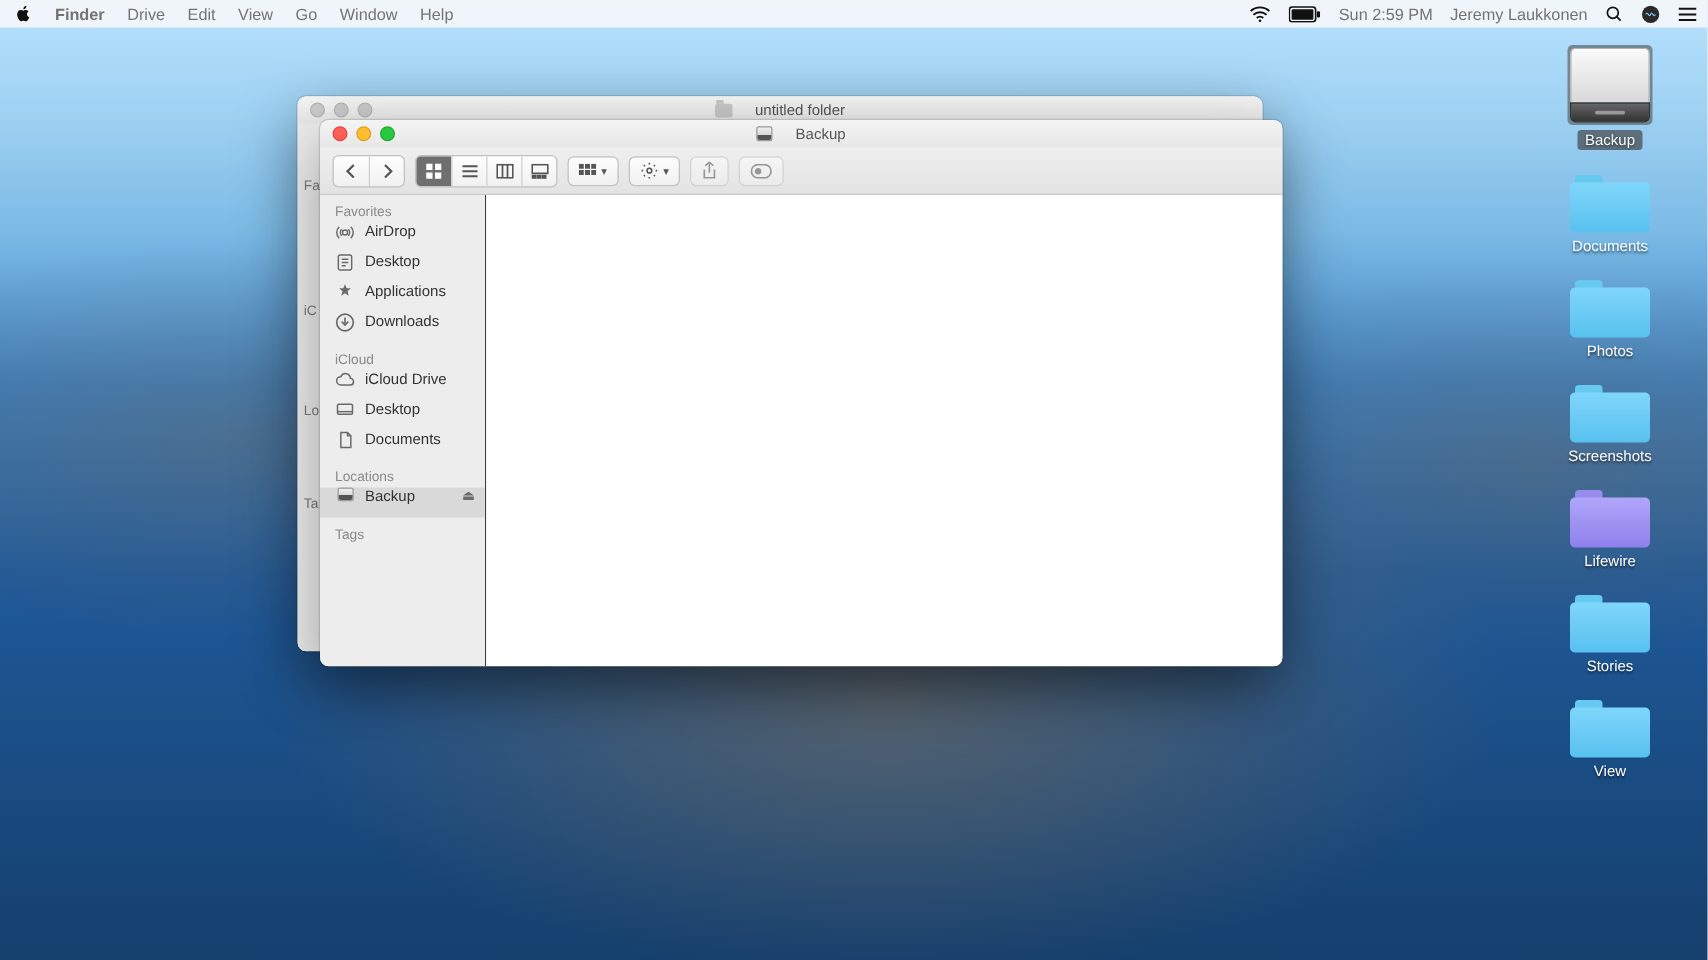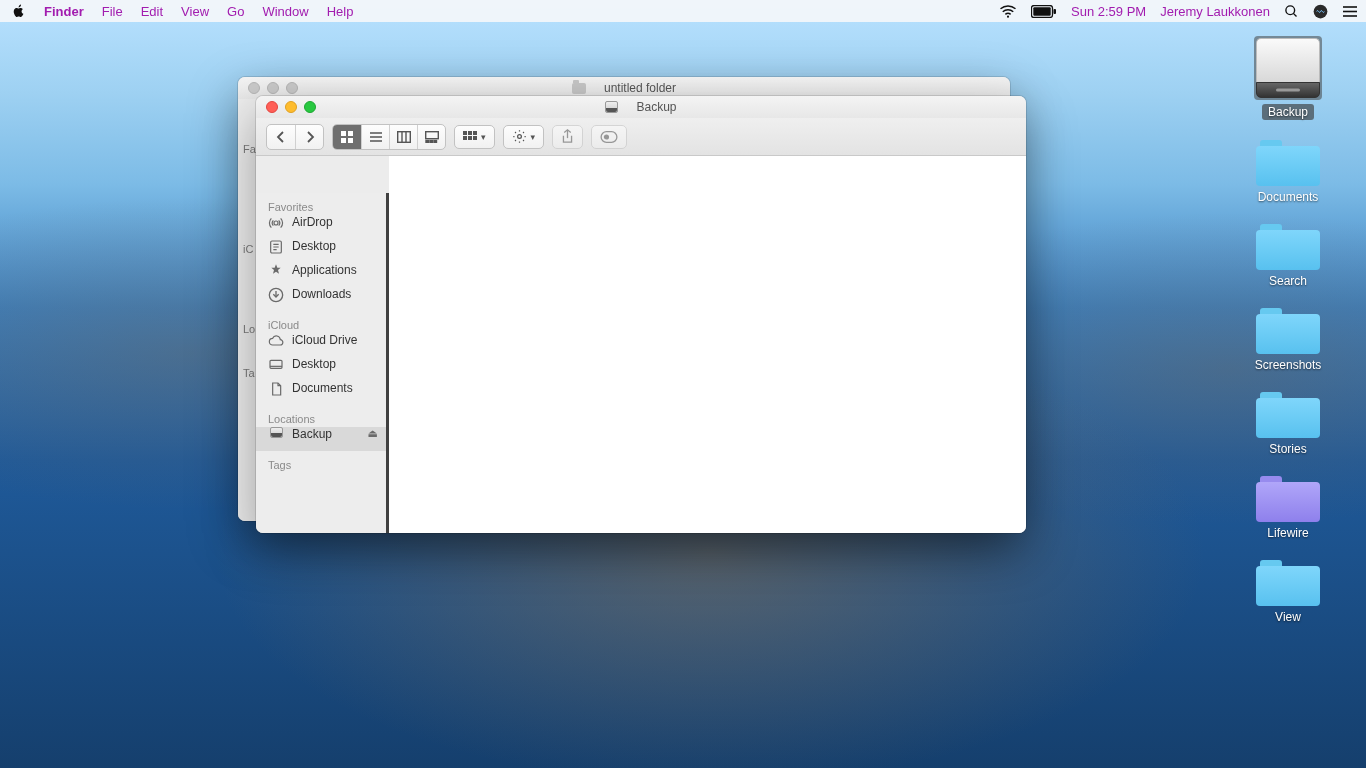--- a/index.html
+++ b/index.html
@@ -13,21 +13,21 @@
     radial-gradient(ellipse 700px 260px at 14% 46%, rgba(120,100,78,0.35) 0%, rgba(0,0,0,0) 60%),
     radial-gradient(ellipse 700px 260px at 90% 48%, rgba(120,100,78,0.35) 0%, rgba(0,0,0,0) 60%),
     linear-gradient(to bottom, #b9e2ff 0%, #9ed1f2 12%, #7cbbe6 24%, #3a7fc0 40%, #1f5a9a 60%, #153f6d 100%);
 }
 
 
 #menubar {
   position: absolute; top:0; left:0; right:0; height:22px;
   background: rgba(242,246,250,0.95);
   display:flex; align-items:center;
-  font-size:13px; color:#a21caf;
+  font-size:13px; color:#737373;
   padding: 0 8px 0 12px;
   z-index: 100;
 }
 #menubar .left { display:flex; align-items:center; gap:18px; }
 #menubar .left .title { font-weight:600; }
 #menubar .right { margin-left:auto; display:flex; align-items:center; gap:14px; }
 .menubar-icon { display:inline-flex; align-items:center; }
 
 
 .desktop-icons { position:absolute; top:36px; right:18px; width:120px; display:flex; flex-direction:column; gap:20px; align-items:center; }
@@ -72,21 +72,21 @@
 .seg button { border:none; background:transparent; width:28px; height:24px; display:flex; align-items:center; justify-content:center; color:#555; cursor:default; }
 .seg button + button { border-left:1px solid #d0d0d0; }
 .seg button.active { background:#6f6f6f; color:#fff; }
 .btn { border:1px solid #c2c2c2; border-radius:5px; height:24px; padding:0 8px; background:linear-gradient(#fdfdfd,#f1f1f1); display:flex; align-items:center; gap:4px; color:#555; cursor:default;}
 .btn.disabled { opacity:.55; }
 .chev { font-size:9px; }
 .search { flex:1; max-width:290px; margin-left:auto; height:24px; border:1px solid #c8c8c8; border-radius:5px; background:#fff; display:flex; align-items:center; padding:0 8px; gap:6px; color:#9a9a9a; }
 .search input { border:none; outline:none; flex:1; font-size:12px; background:transparent; }
 
 #win-front .body { position:absolute; top:60px; left:0; right:0; bottom:0; display:flex; }
-.sidebar { width:133px; background:#ededed; border-right:3px solid #404040; font-size:12px; overflow:hidden;margin-top:37px; }
+.sidebar { width:133px; background:#ededed; border-right:1px solid #404040; font-size:12px; overflow:hidden; }
 .sidebar .section { padding:8px 0 2px 12px; color:#8a8a8a; font-size:11px; font-weight:500; }
 .sidebar .row { height:24px; display:flex; align-items:flex-start; gap:8px; padding:0 8px 0 12px; color:#333; cursor:default;}
 .sidebar .row.selected { background:#d9d9d9; }
 .sidebar .row .eject { margin-left:auto; font-size:11px; color:#6a6a6a; }
 .tagdot { width:11px; height:11px; border-radius:50%; }
 .glyph { width:16px; text-align:center; color:#6a6a6a; display:inline-flex; justify-content:center;}
 .content { flex:1; background:#fff; }
 
 .ico { width:16px; height:16px; display:inline-block; }
 </style>
@@ -96,21 +96,21 @@
 <div id="desktop"></div>
 
 <div id="menubar">
   <div class="left">
     <span class="menubar-icon">
       <svg width="14" height="14" viewBox="0 0 24 24" fill="#111">
           <path d="M16.4 12.7c0-2.5 2-3.7 2.1-3.8-1.1-1.7-2.9-1.9-3.6-1.9-1.5-.2-3 0.9-3.7 0.9-.8 0-2-0.9-3.3-0.9-1.7 0-3.3 1-4.1 2.6-1.8 3.1-.5 7.6 1.3 10.1.9 1.2 1.9 2.6 3.2 2.6 1.3-.1 1.8-.8 3.3-.8s2 .8 3.3.8c1.4 0 2.3-1.2 3.1-2.5.7-1 1.2-2 1.5-3.1-1.7-.7-3.1-2.2-3.1-4zM14.5 4.4c.7-.9 1.2-2.1 1-3.4-1 .1-2.3.7-3 1.6-.7.8-1.2 2-1.1 3.2 1.1.1 2.3-.5 3.1-1.4z"></path>
         </svg>
     </span>
     <span class="title">Finder</span>
-    <span>File</span>
+    <span>Drive</span>
     <span>Edit</span>
     <span>View</span>
     <span>Go</span>
     <span>Window</span>
     <span>Help</span>
   </div>
   <div class="right">
     <span class="menubar-icon">
       <svg width="18" height="14" viewBox="0 0 24 18" fill="none" stroke="#111" stroke-width="2">
           <path d="M2 6c6-5 14-5 20 0"></path>
@@ -159,33 +159,33 @@
         </div>
       </div>
       <span class="label">Backup</span>
     </div>
     <div class="dicon">
       <div class="folder-graphic folder-blue"></div>
       <span class="label">Documents</span>
     </div>
     <div class="dicon">
       <div class="folder-graphic folder-blue"></div>
-      <span class="label">Search</span>
+      <span class="label">Photos</span>
     </div>
     <div class="dicon">
       <div class="folder-graphic folder-blue"></div>
       <span class="label">Screenshots</span>
-    </div>
-    <div class="dicon">
-      <div class="folder-graphic folder-blue"></div>
-      <span class="label">Stories</span>
     </div>
     <div class="dicon">
       <div class="folder-graphic folder-purple"></div>
       <span class="label">Lifewire</span>
+    </div>
+    <div class="dicon">
+      <div class="folder-graphic folder-blue"></div>
+      <span class="label">Stories</span>
     </div>
     <div class="dicon">
       <div class="folder-graphic folder-blue"></div>
       <span class="label">View</span>
     </div>
   </div>
 
 <div class="win" id="win-back">
   <div class="titlebar">
     <div class="traffic">
@@ -195,21 +195,21 @@
     </div>
     <span class="title-with-icon">
       <span class="foldermini"></span>
       <span>untitled folder</span>
     </span>
   </div>
   <div class="side-peek">
     <span>Fa</span>
     <span style="margin-top:70px">iC</span>
     <span style="margin-top:50px">Lo</span>
-    <span style="margin-top:14px">Ta</span>
+    <span style="margin-top:44px">Ta</span>
   </div>
 </div>
 
 <div class="win" id="win-front">
   <div class="titlebar">
     <div class="traffic">
       <span class="tl red"></span>
       <span class="tl yellow"></span>
       <span class="tl green"></span>
     </div>

